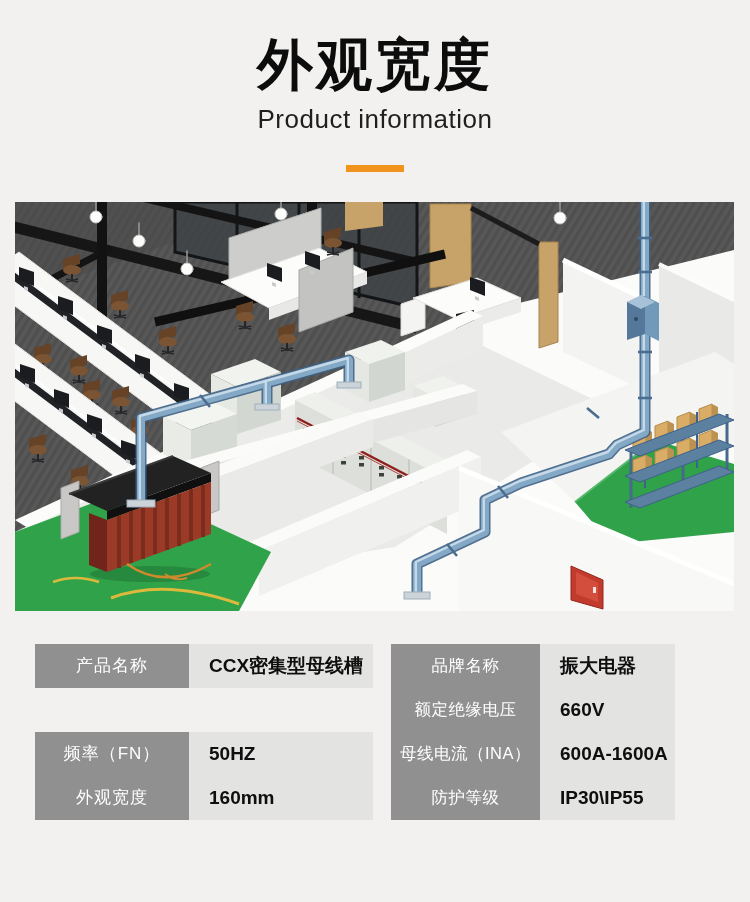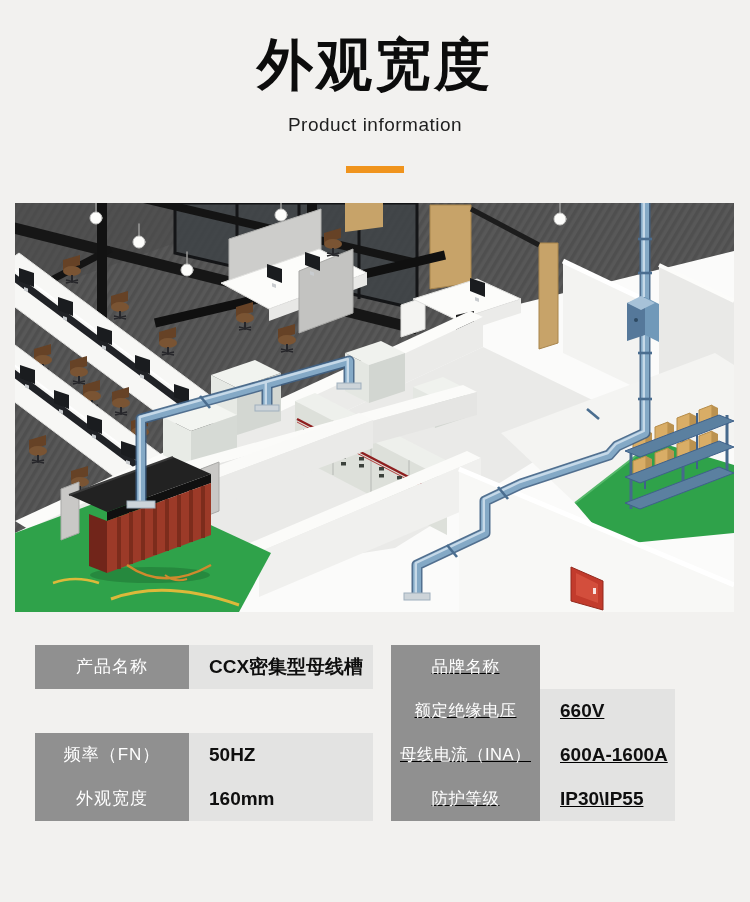--- a/index.html
+++ b/index.html
@@ -8,38 +8,38 @@
     background:var(--page-bg,#f2f1ef);
     font-family:"Liberation Sans","DejaVu Sans",sans-serif;
   }
   
   .header{text-align:center;padding-top:34px;}
   .title{
     font-size:56px;font-weight:900;letter-spacing:3px;
     color:var(--title-text,#0c0c0c);line-height:1.12;
   }
   .subtitle{
-    margin-top:17px;font-size:19px;color:#1f1f1f;letter-spacing:0.5px;
+    margin-top:7px;font-size:26px;color:#1f1f1f;letter-spacing:0.5px;
   }
   .accent-bar{
     width:58px;height:7px;margin:30px auto 0;
     background:var(--accent,#f0941d);
   }
   
   .illus{
     width:719px;height:409px;margin:30px 16px 0 15px;background:#fbfbfa;
   }
   .illus svg{display:block;}
   
   .spec{
     display:flex;gap:18px;margin:33px 0 0 35px;width:690px;
   }
   .col{display:flex;flex-direction:column;}
   .col-left{width:338px;}
-  .col-right{width:284px;text-decoration:underline;}
+  .col-right{width:284px;}
   .row{display:flex;height:44px;}
   .cell-label{
     background:var(--label-bg,#909090);color:var(--label-text,#ffffff);
     display:flex;align-items:center;justify-content:center;
     font-size:17px;letter-spacing:1px;white-space:nowrap;flex:none;
   }
   .col-left .cell-label{width:154px;}
   .col-right .cell-label{width:149px;font-size:16.5px;letter-spacing:0.5px;}
   .cell-value{
     background:var(--value-bg,#e3e3e2);color:var(--value-text,#0f0f0f);
@@ -375,20 +375,21 @@
       <div class="cell-value">50HZ</div>
     </div>
     <div class="row">
       <div class="cell-label">外观宽度</div>
       <div class="cell-value">160mm</div>
     </div>
   </div>
   <div class="col col-right">
     <div class="row">
       <div class="cell-label">品牌名称</div>
+      <div class="cell-value">振大电器</div>
     </div>
     <div class="row">
       <div class="cell-label">额定绝缘电压</div>
       <div class="cell-value">660V</div>
     </div>
     <div class="row">
       <div class="cell-label">母线电流（INA）</div>
       <div class="cell-value">600A-1600A</div>
     </div>
     <div class="row">

